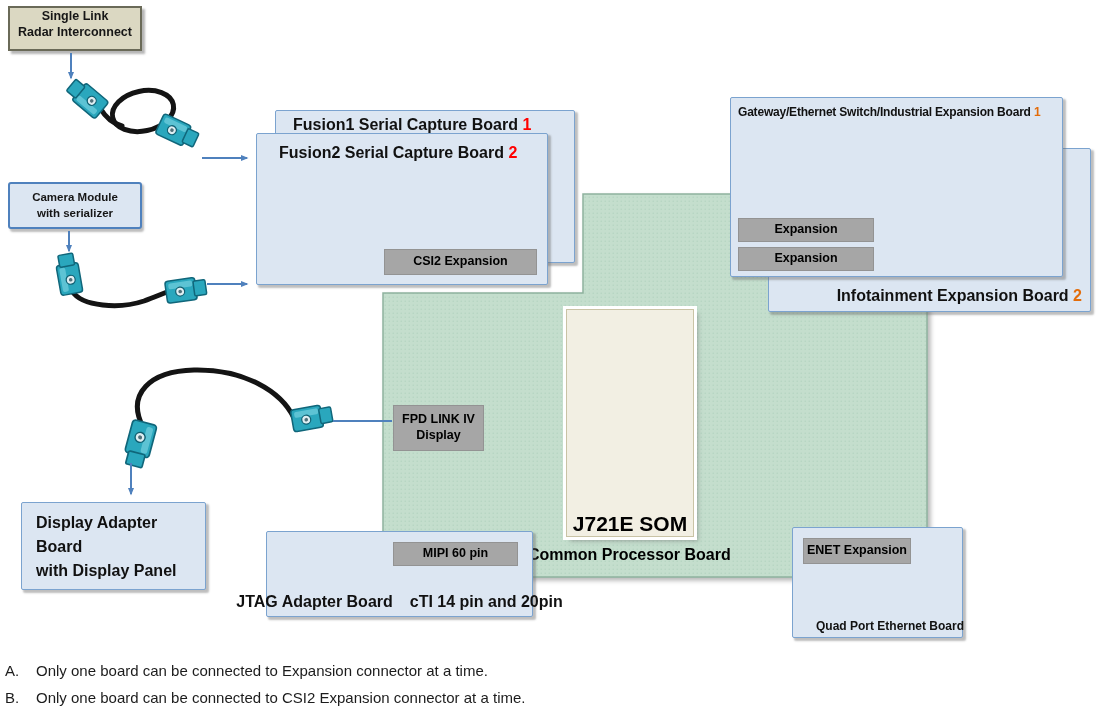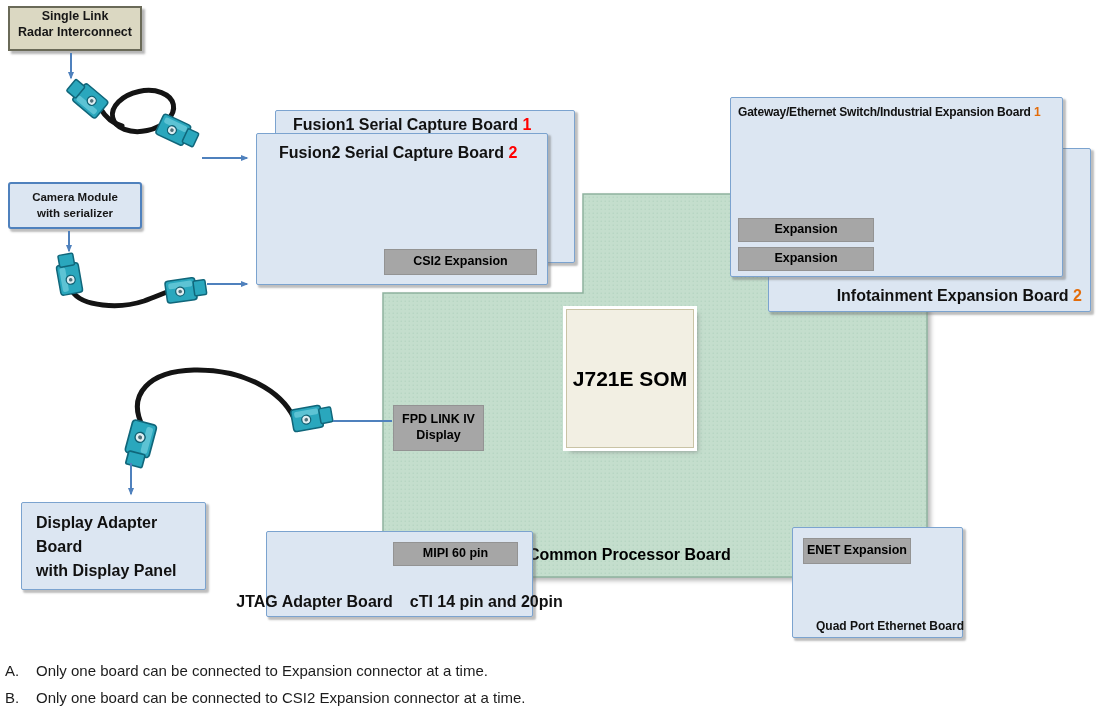--- a/index.html
+++ b/index.html
@@ -34,24 +34,24 @@
   
   #camera-box{
     position:absolute;left:8px;top:182px;width:134px;height:47px;background:#dce6f2;
     border:2px solid #4f81bd;border-radius:3px;box-sizing:border-box;z-index:10;
     box-shadow:2px 2.5px 2px rgba(110,110,110,.45);
     display:flex;flex-direction:column;align-items:center;justify-content:center;
     font-weight:bold;font-size:11.5px;line-height:1.35;text-align:center;color:#161616;
   }
   
   #som-box{
-    position:absolute;left:566px;top:309px;width:128px;height:139px;background:#f2efe3;
+    position:absolute;left:566px;top:309px;width:128px;height:228px;background:#f2efe3;
     border:1.5px solid #c9c3a5;box-sizing:border-box;z-index:5;
     box-shadow:0 0 0 3px #ffffff,4px 4px 4px rgba(110,110,110,.5);
-    display:flex;align-items:center;justify-content:center;
+    display:flex;align-items:flex-end;justify-content:center;
     font-weight:bold;font-size:21px;color:#000;
   }
   #common-label{
     position:absolute;left:528px;top:544px;width:240px;height:22px;line-height:22px;z-index:5;
     font-weight:bold;font-size:16px;color:#000;
   }
   
   .note-row{position:absolute;left:5px;width:1090px;font-size:15px;color:#1c1c1c;z-index:6;}
   .note-letter{display:inline-block;width:31px;}
 </style>

